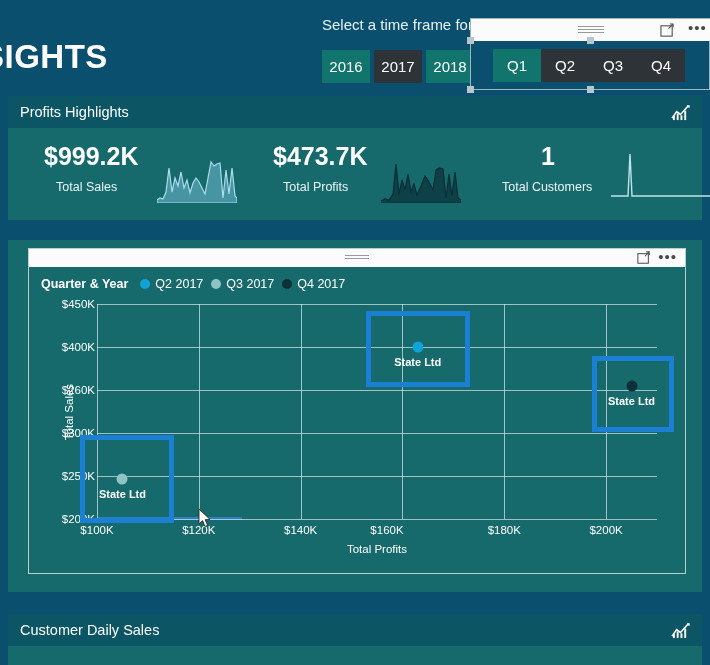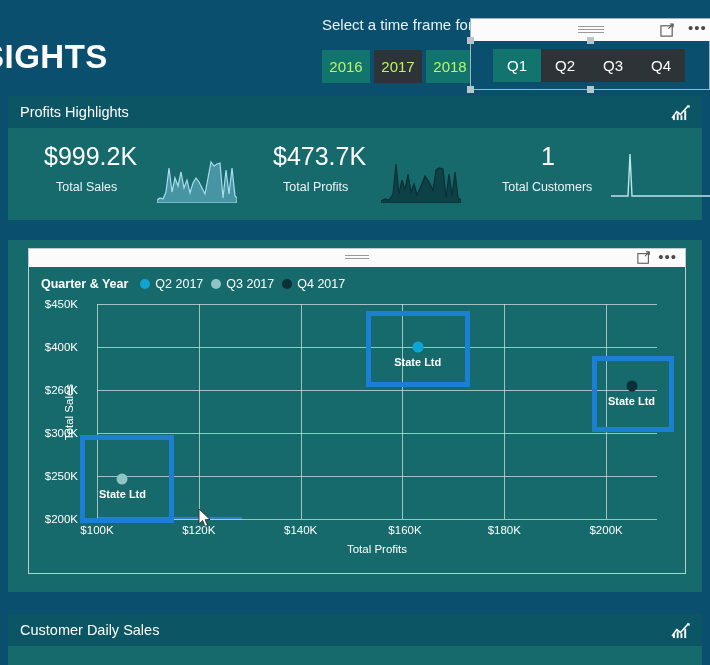--- a/index.html
+++ b/index.html
@@ -19,21 +19,21 @@
     font-size: 33px; font-weight: bold; color: #ffffff;
     letter-spacing: 0.5px; white-space: nowrap;
   }
   .slicer-caption {
     position: absolute; left: 322px; top: 16px;
     font-size: 15px; color: #e8f3f7; white-space: nowrap;
   }
   .year-row { position: absolute; left: 322px; top: 50px; display: flex; gap: 4px; }
   .yr-btn {
     width: 48px; height: 33px; display: flex; align-items: center; justify-content: center;
-    font-size: 15px; color: #bef264; background: #2e3338; cursor: pointer;
+    font-size: 15px; color: #ffffff; background: #2e3338; cursor: pointer;
   }
   .yr-btn.sel { background: #11756e; }
 
   
   .q-overlay {
     position: absolute; left: 470px; top: 18px; width: 240px; height: 72px;
     background: #0a4f6e; border: 1px solid #9fb6bf;
   }
   .q-toolbar {
     position: absolute; left: 0; top: 0; width: 240px; height: 22px;
@@ -67,21 +67,21 @@
     height: 32px; background: #0b5564; display: flex; align-items: center;
     padding: 0 12px; justify-content: space-between;
   }
   .card-title { font-size: 14.5px; color: #ffffff; }
   .kpi-icon svg { width: 19px; height: 17px; display: block; }
   .card-body { background: #176a6b; }
 
   #card-highlights { top: 96px; }
   #card-highlights .card-body { height: 92px; position: relative; }
   .kpi { position: absolute; top: 0; height: 92px; }
-  .kpi-val { position: absolute; top: 14px; font-size: 25px; font-weight: normal; color: #ffffff; white-space: nowrap; }
+  .kpi-val { position: absolute; top: 14px; font-size: 25px; font-weight: bold; color: #ffffff; white-space: nowrap; }
   .kpi-lab { position: absolute; top: 52px; font-size: 12.5px; color: #eaf5f7; white-space: nowrap; }
   .spark { position: absolute; top: 20px; }
   .spark svg { display: block; }
 
   #card-scatter { top: 240px; }
   #card-scatter .card-body { height: 352px; position: relative; }
 
   .chart-frame {
     position: absolute; left: 20px; top: 8px; width: 658px; height: 326px;
     border: 1px solid #b9cdd2; background: #176a6b;
@@ -98,21 +98,21 @@
   .legend-title { font-size: 12.5px; font-weight: bold; color: #ffffff; margin-right: 4px; }
   .legend-item { display: flex; align-items: center; gap: 5px; cursor: pointer; }
   .legend-dot { width: 10px; height: 10px; border-radius: 50%; }
   .legend-lab { font-size: 12.5px; color: #ffffff; white-space: nowrap; }
 
   
   .plot { position: absolute; left: 68px; top: 55px; width: 560px; height: 215px; }
   .gline { position: absolute; background: #cfe0e2; opacity: .75; }
   .gline.h { left: 0; width: 100%; height: 1px; }
   .gline.v { top: 0; height: 100%; width: 1px; }
-  .ytick { position: absolute; right: 100%; margin-right: 19px; font-size: 11.5px; color: #ffffff; transform: translateY(-50%); white-space: nowrap; }
+  .ytick { position: absolute; right: 100%; margin-right: 2px; font-size: 11.5px; color: #ffffff; transform: translateY(-50%); white-space: nowrap; }
   .xtick { position: absolute; top: 100%; margin-top: 5px; font-size: 11.5px; color: #ffffff; transform: translateX(-50%); white-space: nowrap; }
   .ylabel {
     position: absolute; left: -56px; top: 50%; transform: translateY(-50%) rotate(-90deg);
     font-size: 11.5px; color: #ffffff; white-space: nowrap;
   }
   .xlabel { position: absolute; left: 50%; top: 100%; margin-top: 24px; transform: translateX(-50%); font-size: 11.5px; color: #ffffff; }
   .pt { position: absolute; border-radius: 50%; transform: translate(-50%, -50%); }
   .pt-lab { position: absolute; font-size: 11px; font-weight: bold; color: #ffffff; white-space: nowrap; transform: translate(-50%, 0); }
   .hl-box { position: absolute; border: 5px solid #1b7fd4; pointer-events: none; }
 
@@ -265,21 +265,21 @@
             <div class="ytick" style="top: 43px;">$400K</div>
             <div class="gline h" style="top: 0px;"></div>
             <div class="ytick" style="top: 0px;">$450K</div>
             <div class="gline v" style="left: 0px;"></div>
             <div class="xtick" style="left: 0px; text-align: center;">$100K</div>
             <div class="gline v" style="left: 101.818px;"></div>
             <div class="xtick" style="left: 101.818px;">$120K</div>
             <div class="gline v" style="left: 203.636px;"></div>
             <div class="xtick" style="left: 203.636px;">$140K</div>
             <div class="gline v" style="left: 305.455px;"></div>
-            <div class="xtick" style="left: 308px;">$160K</div>
+            <div class="xtick" style="left: 290px;">$160K</div>
             <div class="gline v" style="left: 407.273px;"></div>
             <div class="xtick" style="left: 407.273px;">$180K</div>
             <div class="gline v" style="left: 509.091px;"></div>
             <div class="xtick" style="left: 509.091px;">$200K</div>
             <div class="pt" title="Q2 2017 State Ltd" style="left: 320.727px; top: 43px; width: 11px; height: 11px; background: rgb(18, 163, 214);"></div>
             <div class="pt-lab" style="left: 320.727px; top: 52px;">State Ltd</div>
             <div class="hl-box" style="left: 268.727px; top: 7px; width: 104px; height: 76px; border-color: rgb(27, 127, 212);"></div>
             <div class="pt" title="Q3 2017 State Ltd" style="left: 25.4545px; top: 174.58px; width: 11px; height: 11px; background: rgb(143, 196, 196);"></div>
             <div class="pt-lab" style="left: 25.4545px; top: 183.58px;">State Ltd</div>
             <div class="hl-box" style="left: -16.5455px; top: 130.58px; width: 94px; height: 88px; border-color: rgb(27, 127, 212);"></div>

